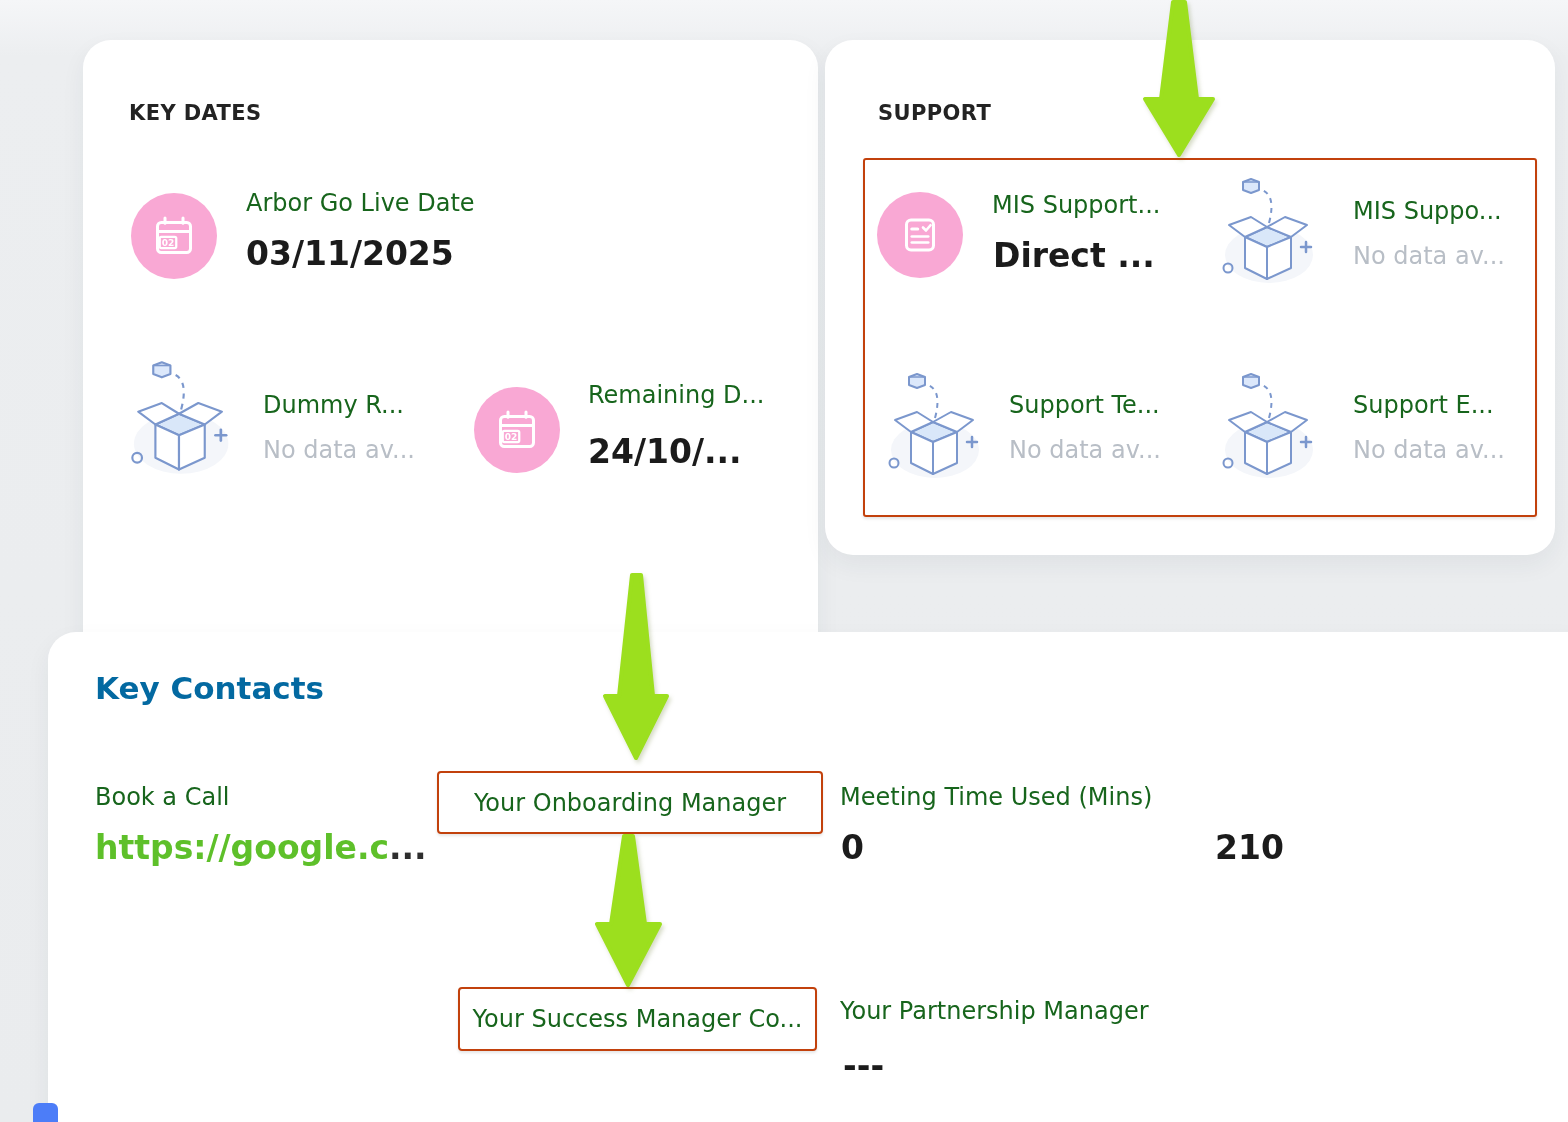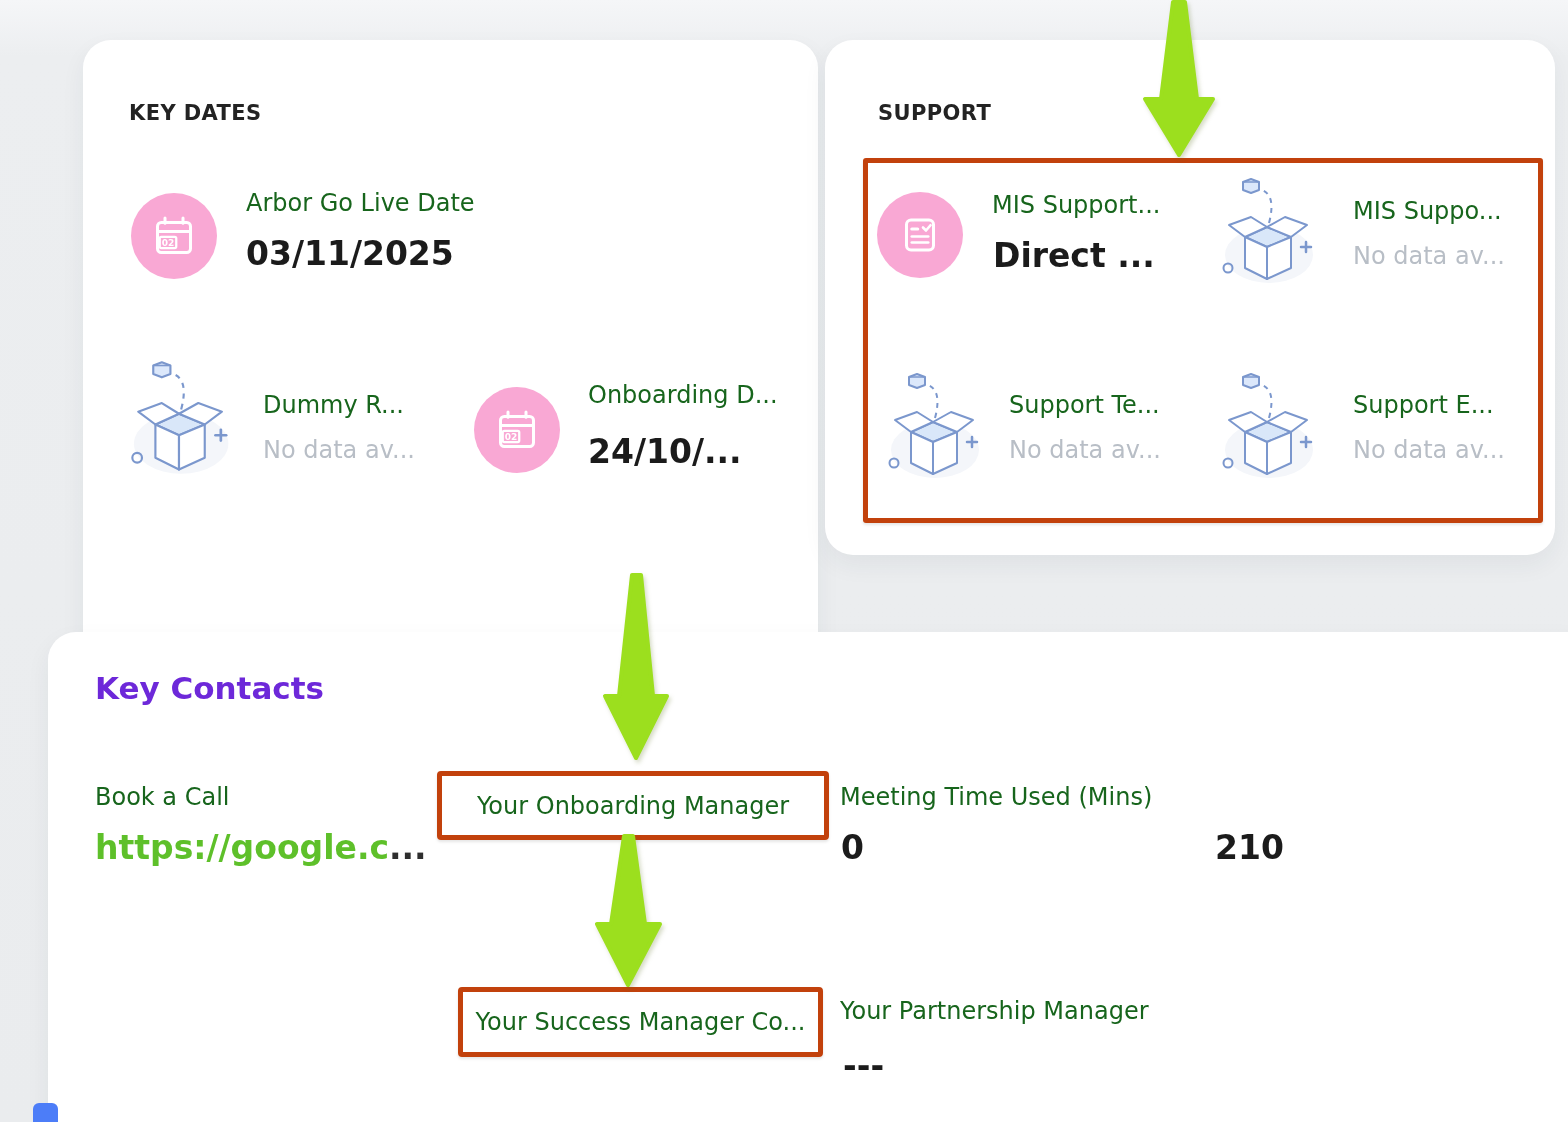--- a/index.html
+++ b/index.html
@@ -10,38 +10,38 @@
   }
   .card{
     position:absolute;background:#ffffff;border-radius:28px;
     box-shadow:0 10px 24px rgba(40,50,60,0.06);
   }
   .card-title{
     position:absolute;font-size:21px;font-weight:bold;color:#232323;
     letter-spacing:0.4px;white-space:nowrap;
   }
   .big-title{
-    position:absolute;font-size:31px;font-weight:bold;color:#6d28d9;white-space:nowrap;
+    position:absolute;font-size:31px;font-weight:bold;color:#0369a1;white-space:nowrap;
   }
   .lbl{
     position:absolute;font-size:24px;color:#17651c;white-space:nowrap;line-height:1.15;
   }
   .val{
     position:absolute;font-size:33px;font-weight:bold;color:#1b1b1b;white-space:nowrap;line-height:1.1;
   }
   .muted{
     position:absolute;font-size:24px;color:#b8bec6;white-space:nowrap;
   }
   .circle-icon{
     position:absolute;width:86px;height:86px;border-radius:50%;
     background:#f9a8d4;display:flex;align-items:center;justify-content:center;
   }
   .box-icon{position:absolute;}
   .lime-box{
-    position:absolute;border:5px solid #c2410c;border-radius:4px;
+    position:absolute;border:2px solid #c2410c;border-radius:4px;
     display:flex;align-items:center;justify-content:center;
     background:transparent;box-shadow:0 2px 3px rgba(0,0,0,0.10);
   }
   .lime-box .lbl-in{
     font-size:24px;color:#17651c;white-space:nowrap;
   }
   .link-val{
     position:absolute;font-size:33px;font-weight:bold;color:#5ec02a;
     white-space:nowrap;line-height:1.1;text-decoration:none;cursor:pointer;
   }
@@ -95,21 +95,21 @@
     <div class="circle-icon" style="left:391px;top:347px;">
       <svg viewBox="0 0 64 64" width="48" height="48">
         <rect x="10" y="14" width="44" height="40" rx="5" fill="none" stroke="#fff" stroke-width="4"></rect>
         <line x1="10" y1="26" x2="54" y2="26" stroke="#fff" stroke-width="4"></line>
         <line x1="20" y1="8" x2="20" y2="15" stroke="#fff" stroke-width="4" stroke-linecap="round"></line>
         <line x1="44" y1="8" x2="44" y2="15" stroke="#fff" stroke-width="4" stroke-linecap="round"></line>
         <rect x="13" y="33" width="22" height="15" rx="2" fill="none" stroke="#fff" stroke-width="3"></rect>
         <text x="24" y="45" font-size="12" font-weight="bold" fill="#fff" text-anchor="middle">02</text>
       </svg>
     </div>
-    <div class="lbl" style="left:505px;top:342px;">Onboarding D...</div>
+    <div class="lbl" style="left:505px;top:342px;">Remaining D...</div>
     <div class="val" style="left:505px;top:394px;">24/10/...</div>
   </div>
 
   <div class="card" style="left:825px;top:40px;width:730px;height:515px;">
     <div class="card-title" style="left:53px;top:61px;">SUPPORT</div>
 
     <div class="lime-box" style="left:38px;top:118px;width:670px;height:355px;border-radius:3px;"></div>
 
     <div class="circle-icon" style="left:52px;top:152px;">
       <svg viewBox="0 0 64 64" width="48" height="48">

